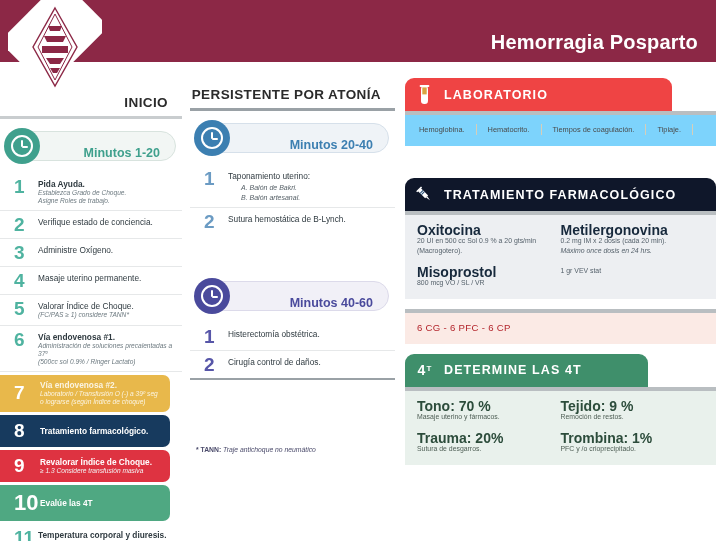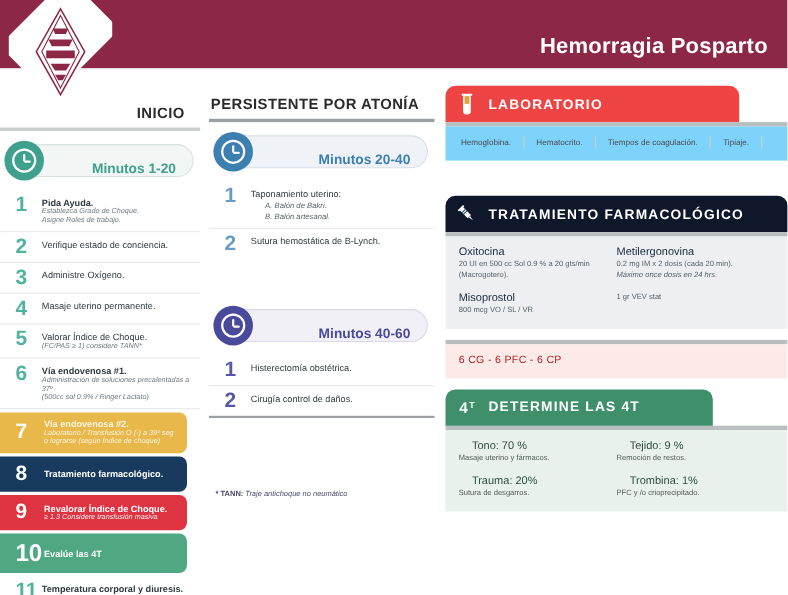--- a/index.html
+++ b/index.html
@@ -151,24 +151,24 @@
   .labrow { display:flex; align-items:center; }
   .labrow .item {
     font-size:7.4px; color:#4A4A4A; padding:0 11px;
     border-right:1px solid #D7CEB8; line-height:11px;
   }
   .labrow .item:first-child { padding-left:2px; }
 
   .grid2 { display:flex; flex-wrap:wrap; }
   .g-cell { width:50%; margin-bottom:11px; }
   .g-cell:nth-child(3), .g-cell:nth-child(4) { margin-bottom:0; }
-  .g-name { font-size:10px; font-weight:normal; color:#17293C; line-height:12px; }
+  .g-name { font-size:14px; font-weight:bold; color:#17293C; line-height:12px; }
   .g-dose { font-size:6.9px; color:#55616B; line-height:9.5px; }
   .g-dose.it { font-style:italic; }
-  .g-cell.tt .g-name { color:#2C4C3B;margin-left:12px; }
+  .g-cell.tt .g-name { color:#2C4C3B; }
   .g-cell.tt .g-dose { color:#4E5E55; }
 
   .transf-val { font-size:9.6px; font-weight:normal; color:#B3252C; letter-spacing:.3px; }
 
   
   .icobox { width:19px; height:22px; display:flex; align-items:center; justify-content:center; }
   .badge4t {
     color:#fff; font-size:14px; font-weight:bold; line-height:14px;
     position:relative; padding-right:6px;
   }

